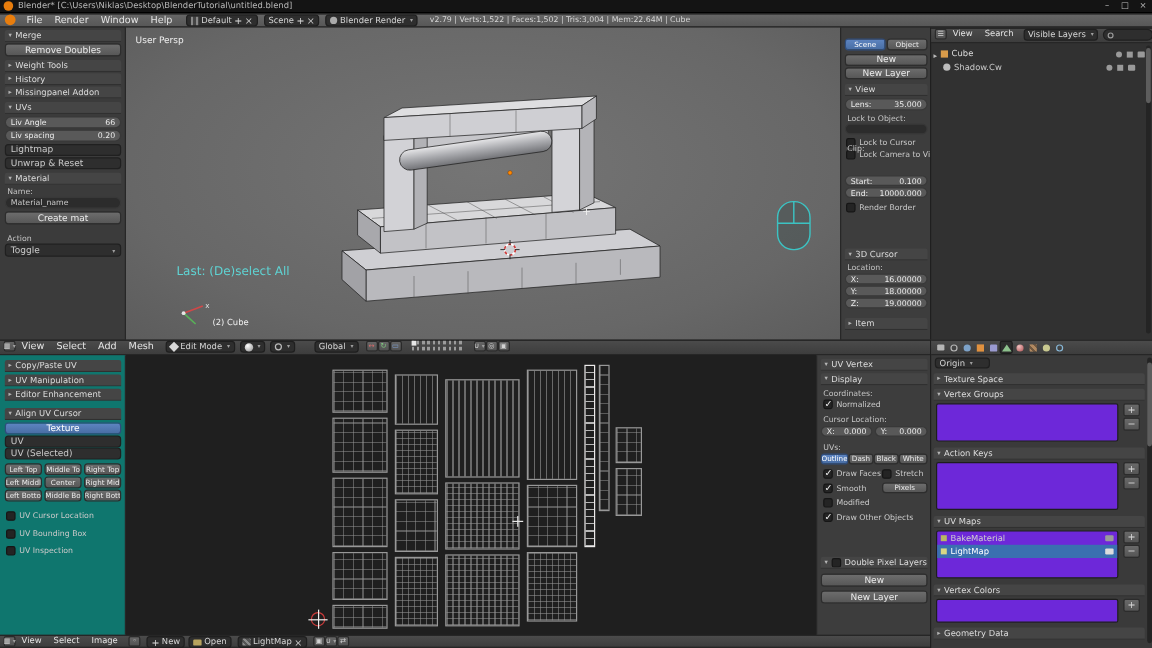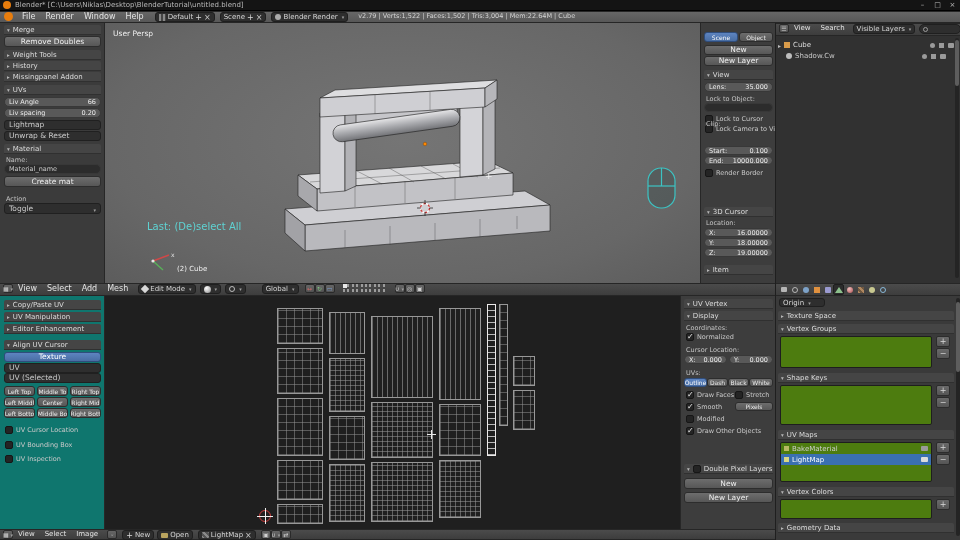--- a/index.html
+++ b/index.html
@@ -22,21 +22,21 @@
   .cbx.on::after{content:"✓";position:absolute;left:0;top:-2px;font-size:8px;color:#ededed}
   .chkrow{display:flex;align-items:center;gap:3px;font-size:6.5px;color:#c9c9c9;white-space:nowrap}
   .menu{font-size:8px;color:#e4e4e4;padding:0 5px;white-space:nowrap}
   .hdrbar{background:linear-gradient(#4b4b4b,#3d3d3d);border-top:1px solid #262626;border-bottom:1px solid #262626;display:flex;align-items:flex-start}
   .dd{background:#2e2e2e;border:1px solid #1f1f1f;border-radius:3px;display:flex;align-items:center;gap:2px;padding:0 3px;height:10px;font-size:7px;color:#d6d6d6;white-space:nowrap}
   .caret::after{content:"▾";font-size:5px;color:#9f9f9f;margin-left:2px}
   .plus::after{content:"+";font-size:8px;color:#d9d9d9}
   .minus::after{content:"−";font-size:8px;color:#d9d9d9}
   .xx::after{content:"×";font-size:8px;color:#c9c9c9}
   .tri-r::after{content:"▸";font-size:6px;color:#b9b9b9}
-  .listbox{background:#4d7c0f;border:1px solid #1e1e1e;border-radius:2px;position:absolute}
+  .listbox{background:#6d28d9;border:1px solid #1e1e1e;border-radius:2px;position:absolute}
   .sbtn{position:absolute;width:14px;height:11px;background:linear-gradient(#6a6a6a,#555);border:1px solid #2c2c2c;border-radius:2px;display:flex;align-items:center;justify-content:center}
   .scroll{position:absolute;background:#242424;border-radius:2px}
   .thumb{position:absolute;left:0;width:100%;background:#5d5d5d;border-radius:2px}
   
   .island{position:absolute;border:1px solid #989898}
   .g8{background-image:repeating-linear-gradient(0deg,rgba(150,150,150,.5) 0 1px,transparent 1px 8px),repeating-linear-gradient(90deg,rgba(150,150,150,.5) 0 1px,transparent 1px 8px)}
   .g5{background-image:repeating-linear-gradient(0deg,rgba(150,150,150,.55) 0 1px,transparent 1px 5px),repeating-linear-gradient(90deg,rgba(150,150,150,.55) 0 1px,transparent 1px 5px)}
   .sv{background-image:repeating-linear-gradient(90deg,rgba(155,155,155,.6) 0 1px,transparent 1px 5px)}
   .bright{border-color:#eceaea;background-image:repeating-linear-gradient(0deg,rgba(235,235,235,.75) 0 1px,transparent 1px 6px)}
   
@@ -560,21 +560,21 @@
       </div>
 
     <div class="abs ph" style="left:2px;top:41px;width:176px">
         <span>Vertex Groups</span>
       </div>
     <div class="listbox" style="left:4px;top:53px;width:152px;height:32px"></div>
     <div class="sbtn plus" style="left:160px;top:53px"></div>
     <div class="sbtn minus" style="left:160px;top:65px"></div>
 
     <div class="abs ph" style="left:2px;top:90px;width:176px">
-        <span>Shape Keys</span>
+        <span>Action Keys</span>
       </div>
     <div class="listbox" style="left:4px;top:102px;width:152px;height:40px"></div>
     <div class="sbtn plus" style="left:160px;top:102px"></div>
     <div class="sbtn minus" style="left:160px;top:114px"></div>
 
     <div class="abs ph" style="left:2px;top:147px;width:176px">
         <span>UV Maps</span>
       </div>
     <div class="listbox" style="left:4px;top:159px;width:152px;height:40px">
       <div class="row" style="height:11px;padding:0 3px">

